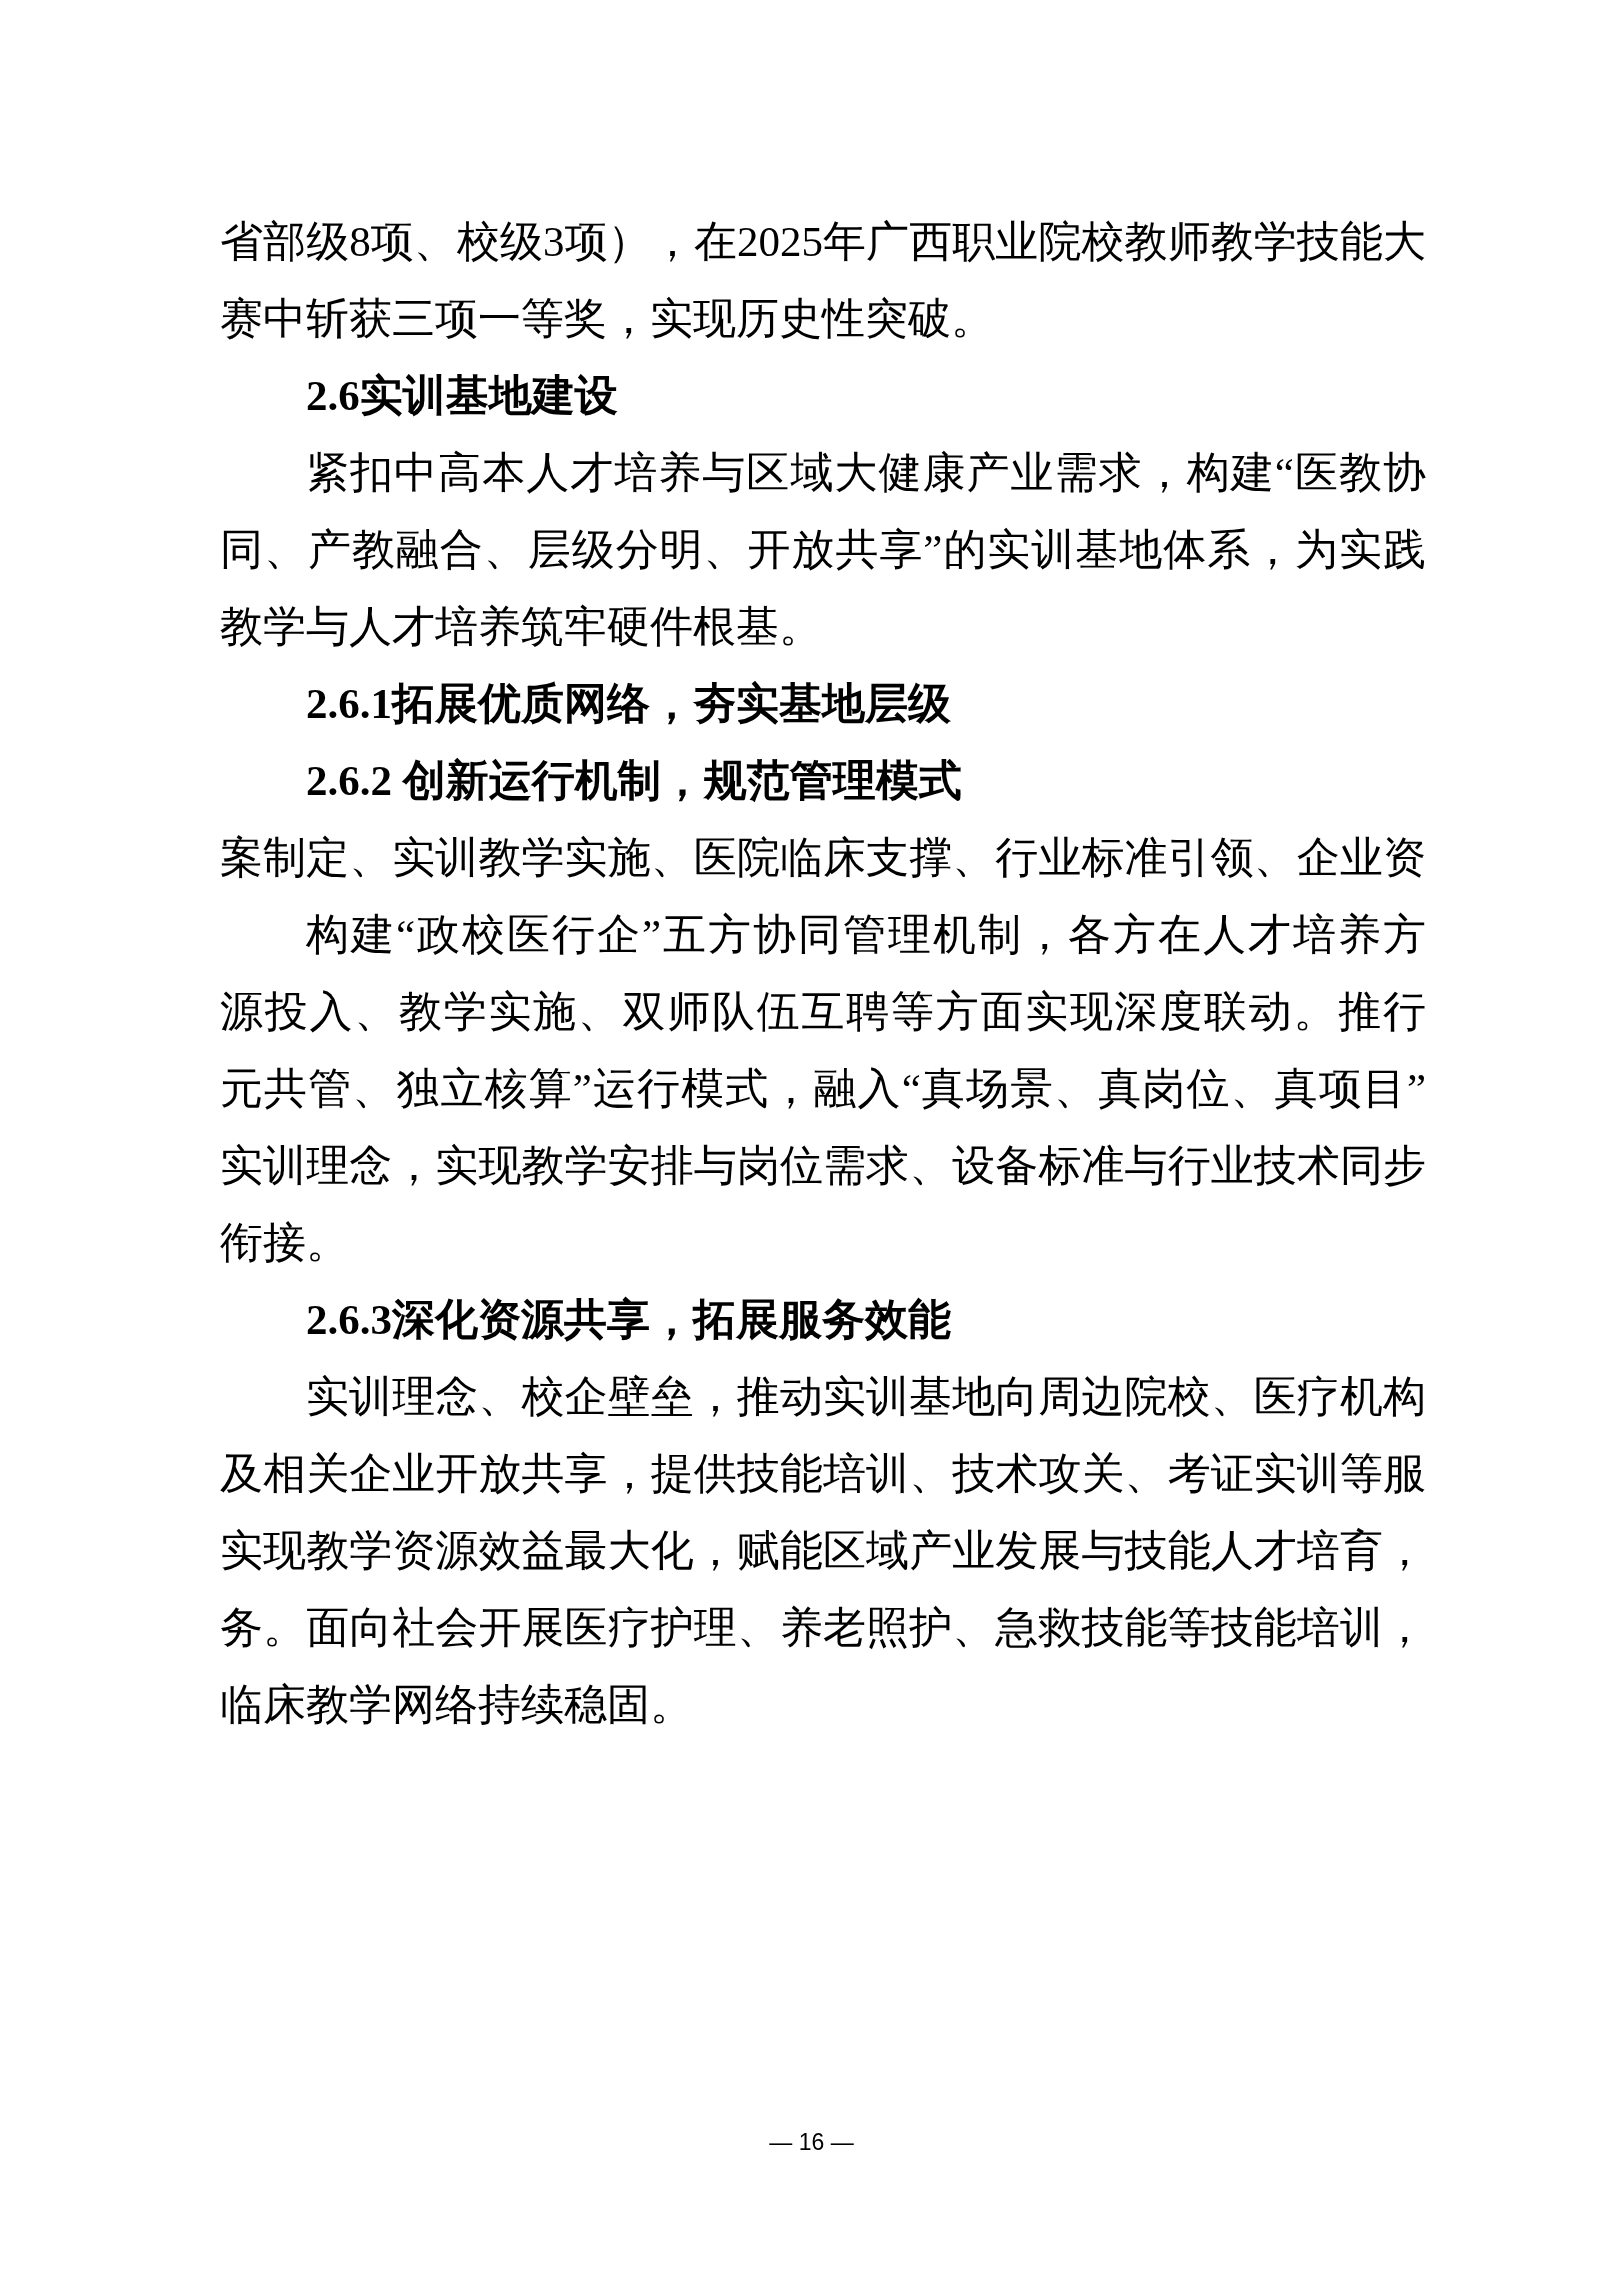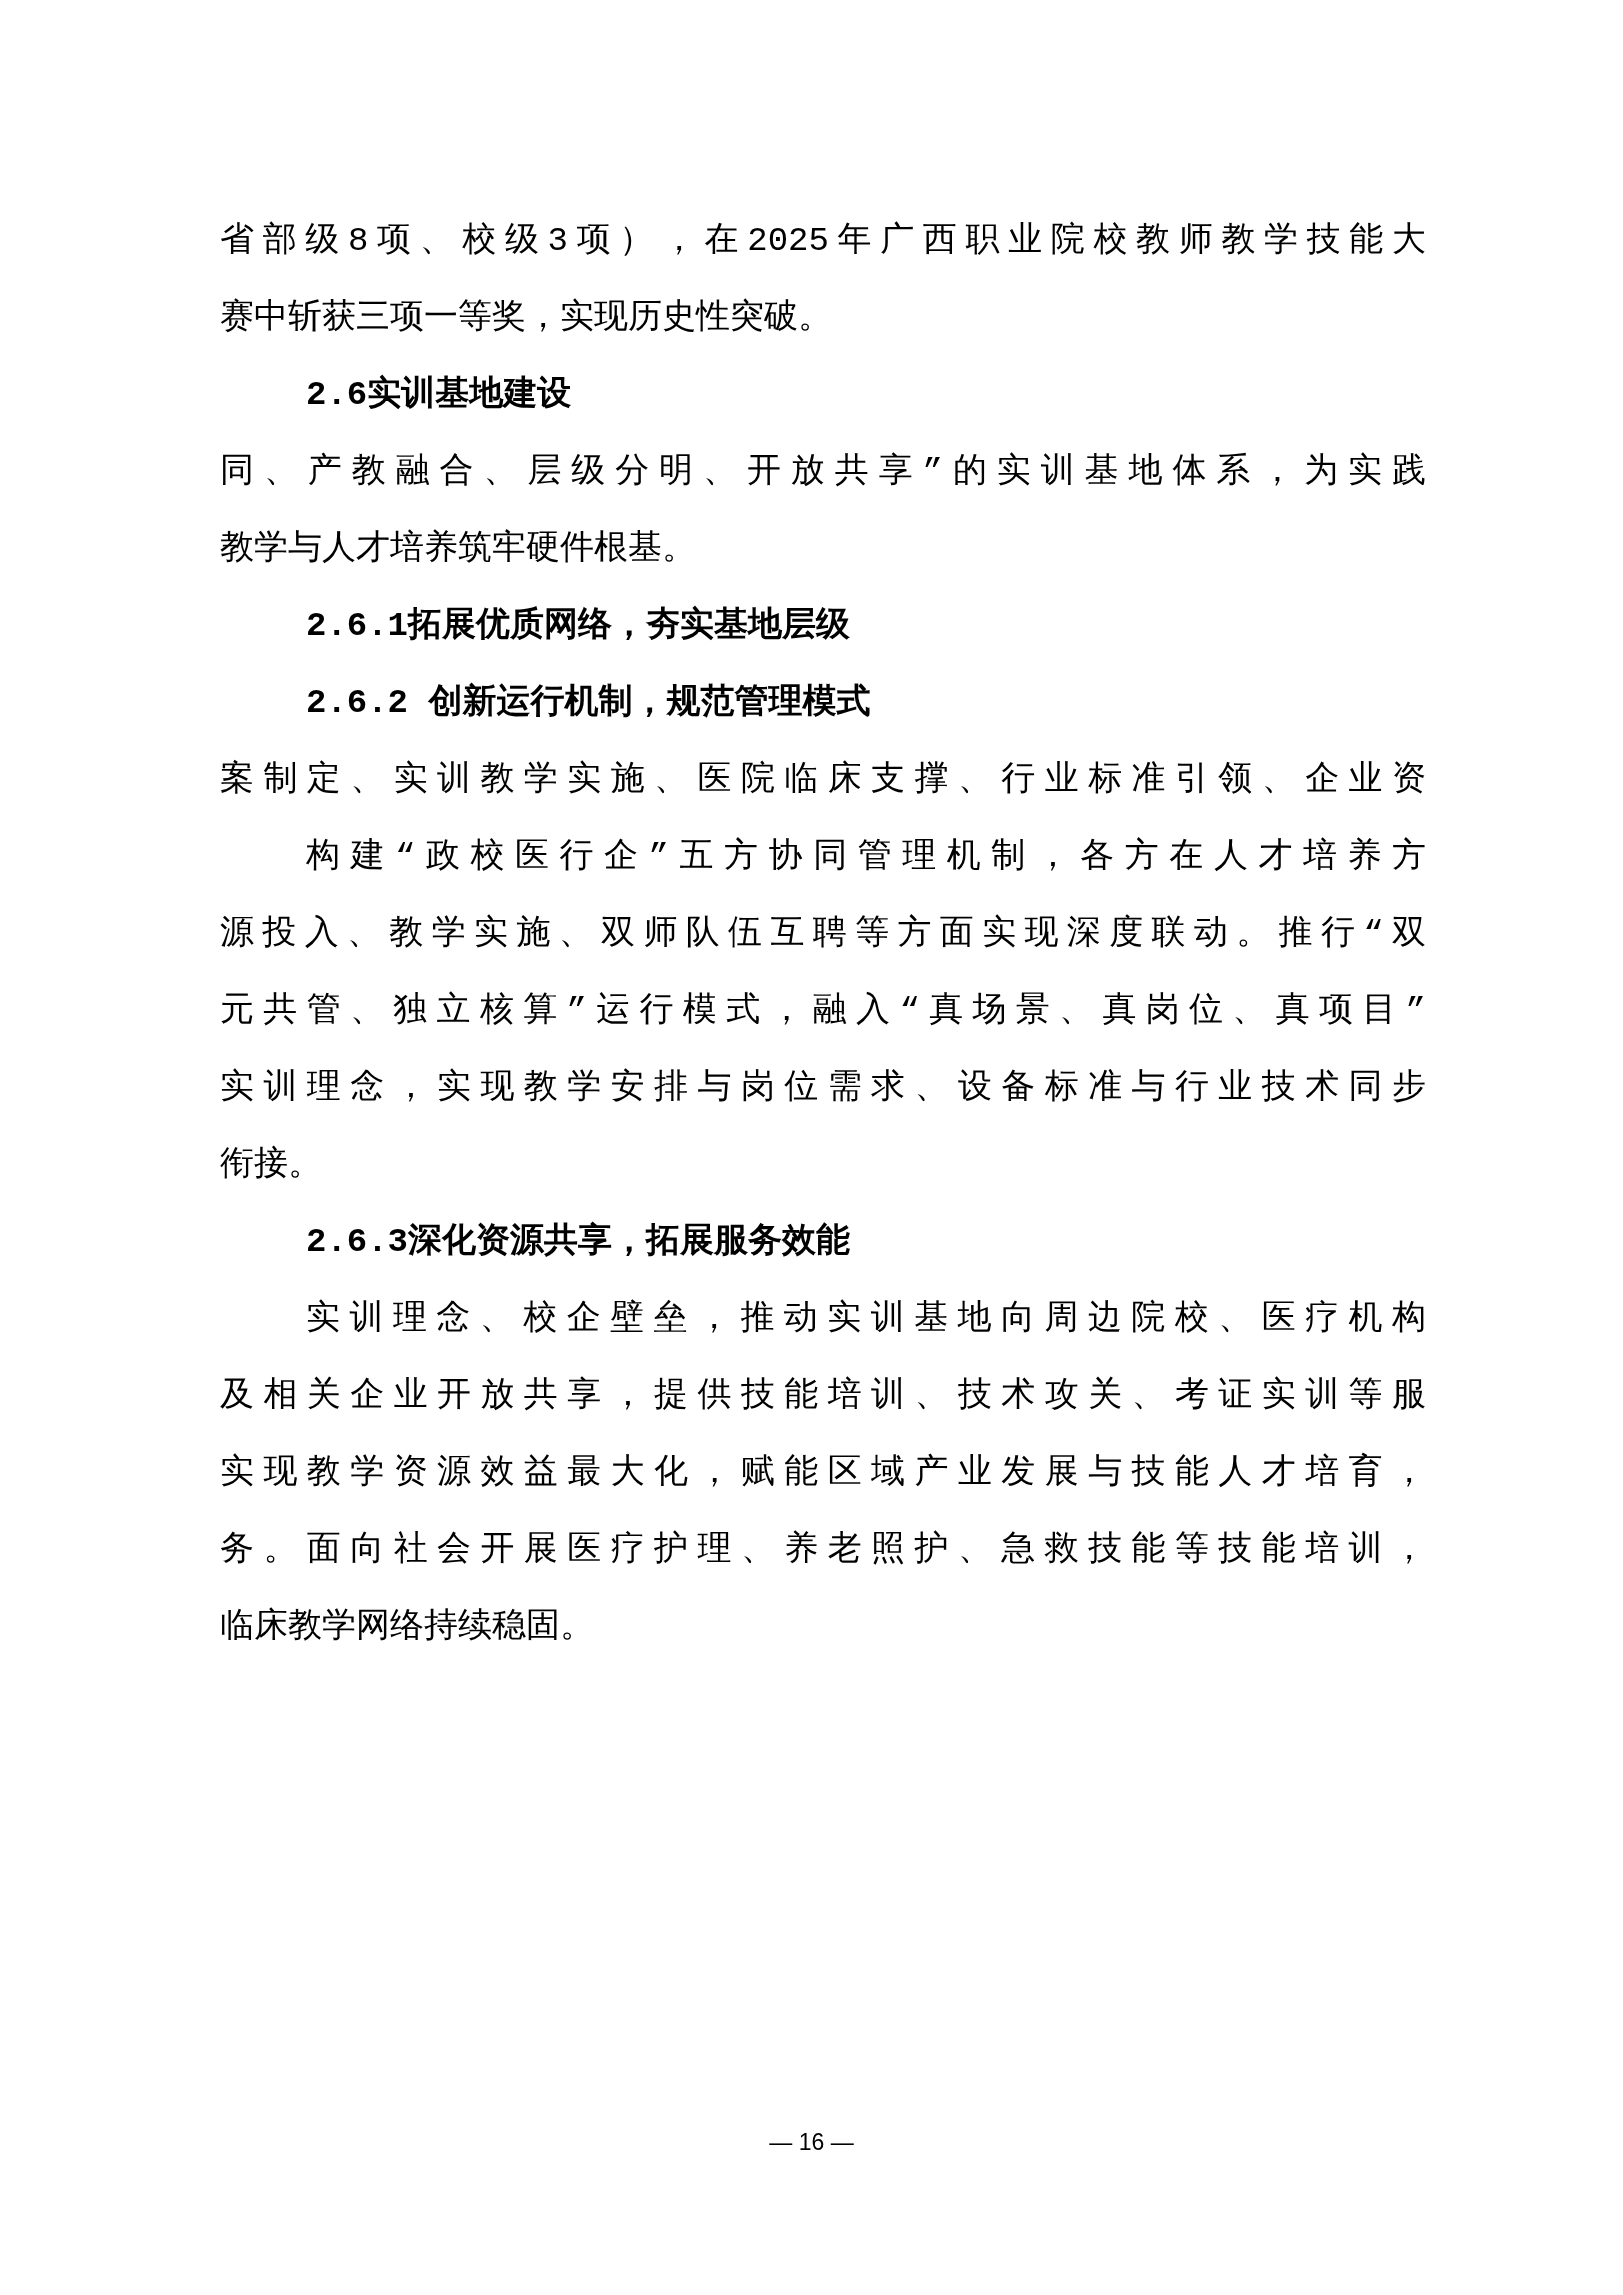--- a/index.html
+++ b/index.html
@@ -10,24 +10,23 @@
     background:#ffffff;
     color:#000000;
     font-family:"Liberation Serif","DejaVu Serif",serif;
     box-sizing:border-box;
     padding:203px 197px 0 220px;
     overflow:hidden;
   }
   .ln{
     height:77px;
     line-height:77px;
-    font-size:34px;
+    font-size:43px;
     white-space:normal;
     overflow:hidden;
-    font-family:Liberation Mono, monospace;
   }
   .just{
     text-align:justify;
     text-align-last:justify;
     text-justify:inter-character;
   }
   .indent{ text-indent:86px; }
   .head{ font-weight:bold; }
   .pagenum{
     position:absolute;
@@ -50,20 +49,21 @@
   <div>
     <div class="ln just">省部级8项、校级3项），在2025年广西职业院校教师教学技能大</div>
     <div class="ln">赛中斩获三项一等奖，实现历史性突破。</div>
   </div>
 
   <div>
     <div class="ln head indent">2.6实训基地建设</div>
   </div>
 
   <div>
+    <div class="ln just indent">紧扣中高本人才培养与区域大健康产业需求，构建“医教协</div>
     <div class="ln just">同、产教融合、层级分明、开放共享”的实训基地体系，为实践</div>
     <div class="ln">教学与人才培养筑牢硬件根基。</div>
   </div>
 
   <div>
     <div class="ln head indent">2.6.1拓展优质网络，夯实基地层级</div>
   </div>
 
 
   <div>

